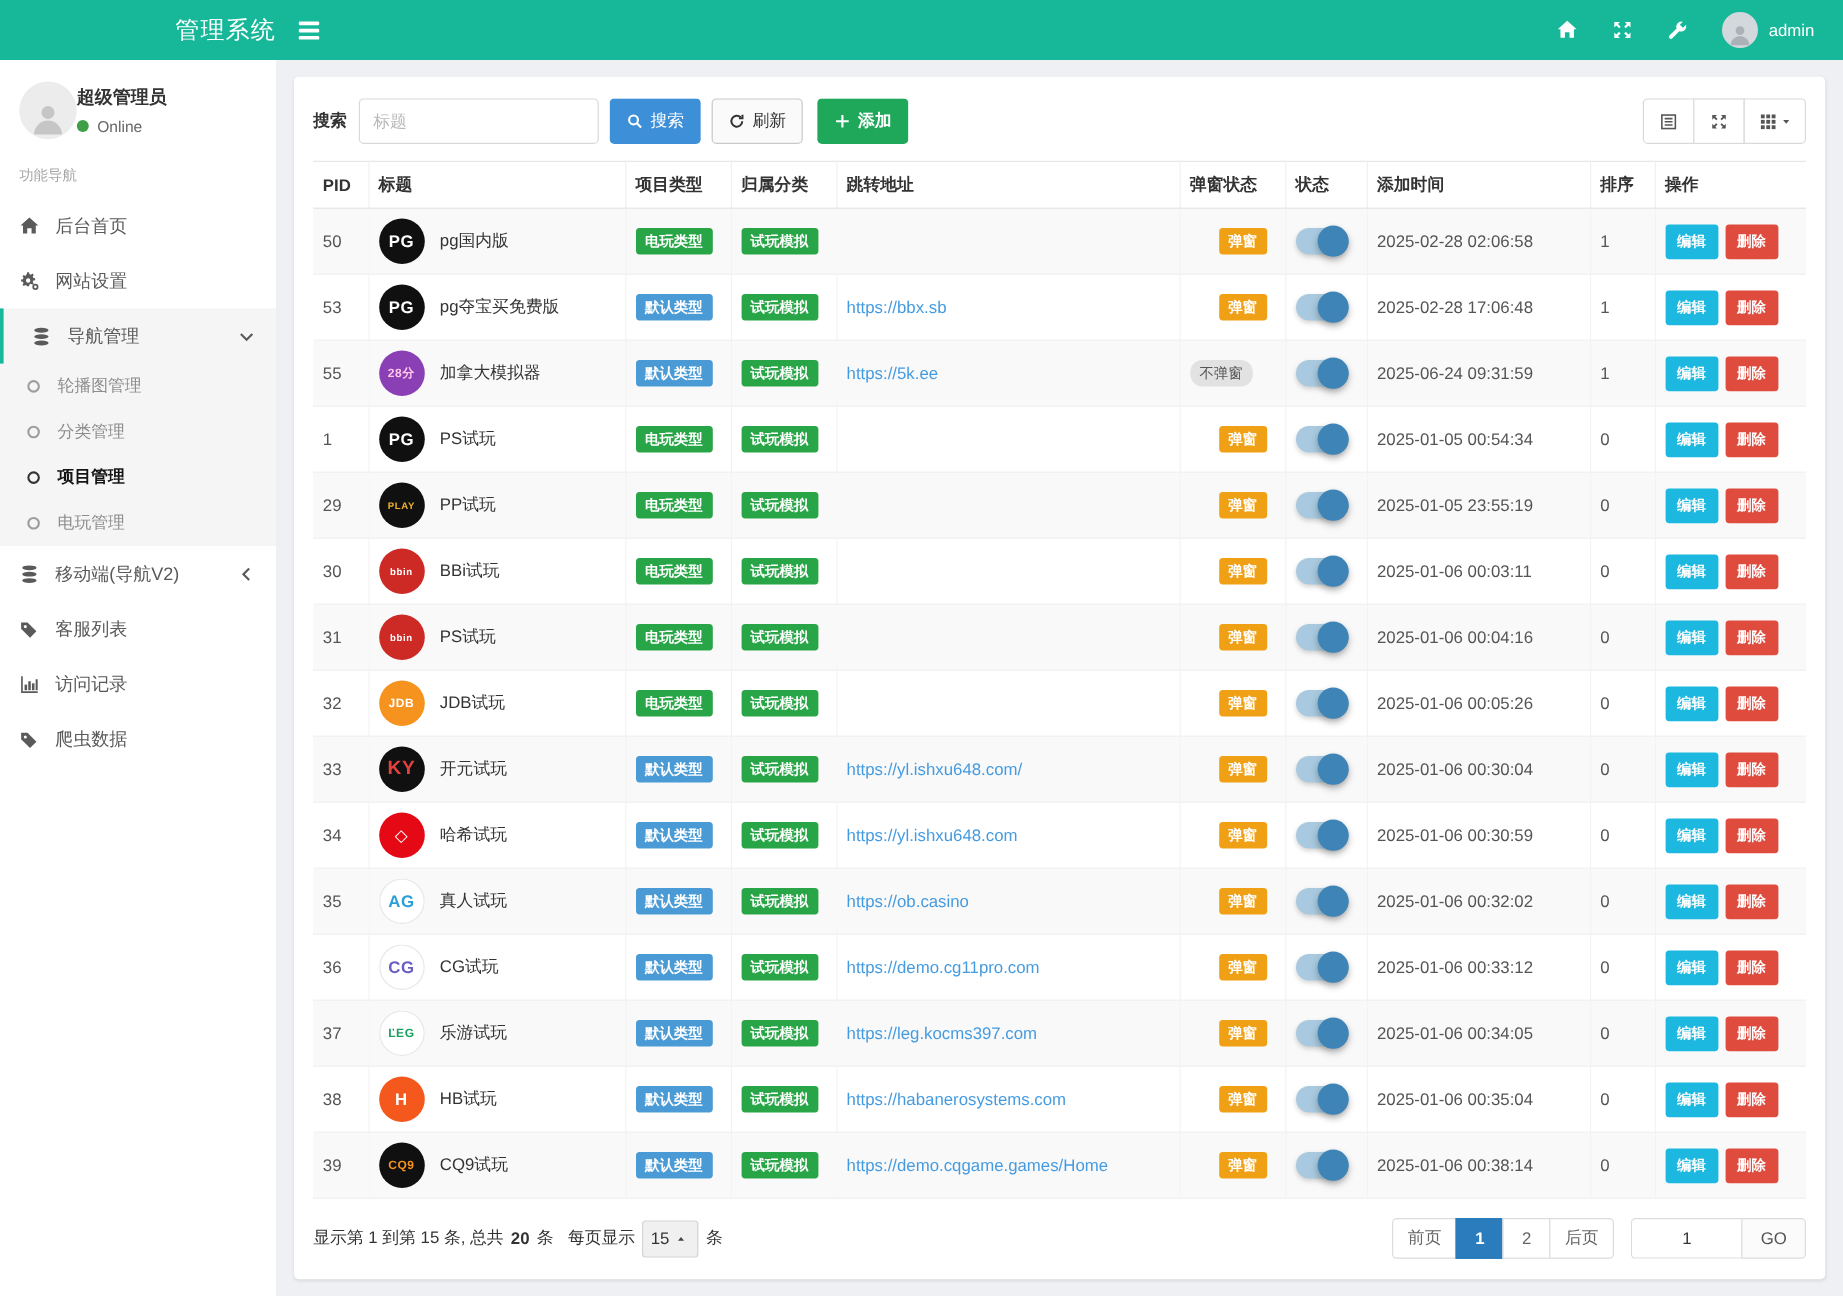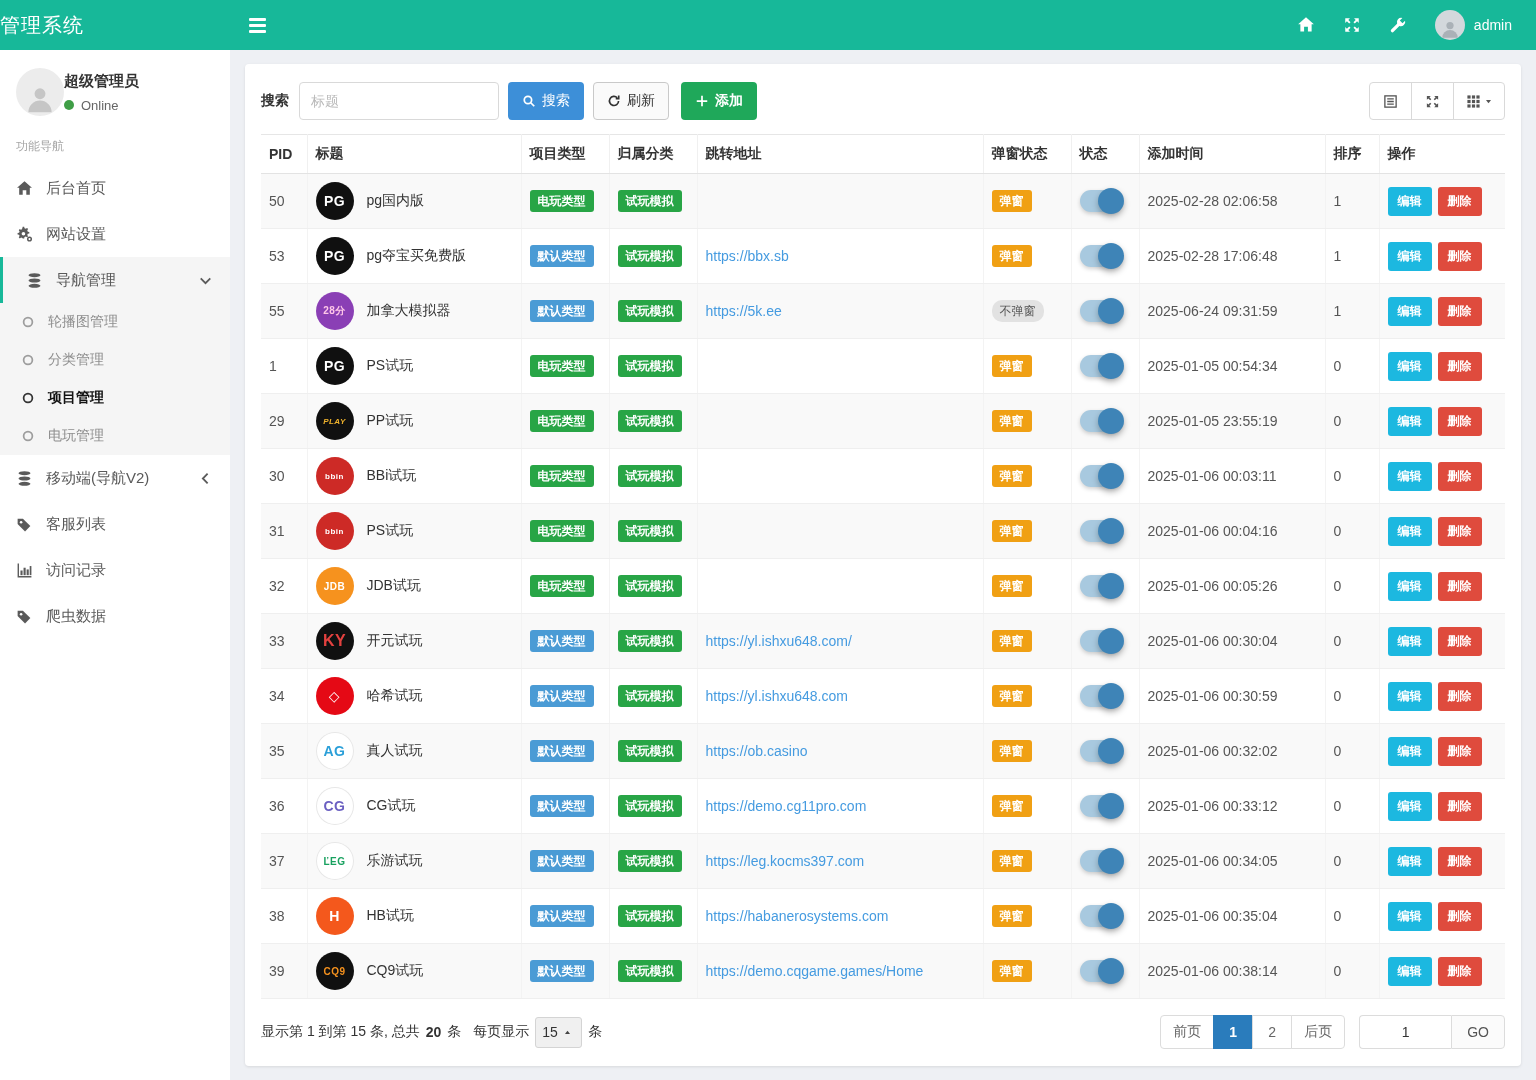--- a/index.html
+++ b/index.html
@@ -6,21 +6,21 @@
   body{
     width:1536px;height:1080px;overflow:hidden;
     font-family:"Liberation Sans","DejaVu Sans",sans-serif;
     background:#eef0f4;color:#333;
   }
   .icon svg{display:block;width:100%;height:100%;}
   .icon{display:inline-flex;align-items:center;justify-content:center;}
 
   
   .navbar{position:fixed;top:0;left:0;right:0;height:50px;background:#17b899;display:flex;align-items:center;color:#fff;z-index:20;}
-  .brand{width:230px;text-align:left;font-size:20px;letter-spacing:1px;cursor:pointer;}
+  .brand{width:230px;text-align:right;font-size:20px;letter-spacing:1px;cursor:pointer;}
   .hamburger{margin-left:13px;width:30px;height:30px;background:none;border:none;cursor:pointer;display:flex;flex-direction:column;justify-content:center;gap:3px;}
   .hamburger i{display:block;width:17px;height:3px;background:#fff;border-radius:1px;}
   .nav-right{margin-left:auto;display:flex;align-items:center;gap:28px;padding-right:24px;}
   .nav-btn{background:none;border:none;color:#fff;width:18px;height:18px;padding:0;cursor:pointer;}
   .nav-user{display:flex;align-items:center;gap:9px;cursor:pointer;}
   .avatar-sm{width:30px;height:30px;border-radius:50%;background:#d3d8dc;color:#aab1b7;overflow:hidden;display:flex;align-items:flex-end;justify-content:center;}
   .avatar-sm .icon{width:20px;height:22px;}
   .nav-username{font-size:14px;}
 
   
@@ -69,21 +69,21 @@
   th:last-child,td:last-child{border-right:none;}
   td{height:54px;padding:0 8px;border-bottom:1px solid #efefef;border-right:1px solid #f3f3f3;color:#555;vertical-align:middle;white-space:nowrap;overflow:hidden;}
   tbody tr:nth-child(odd){background:#f9f9f9;}
   .title-cell{display:flex;align-items:center;gap:13px;}
   .logo{width:38px;height:38px;border-radius:50%;display:flex;align-items:center;justify-content:center;font-weight:bold;flex-shrink:0;letter-spacing:.5px;}
   .logo.bordered{box-shadow:inset 0 0 0 1px #e7e7e7;}
   .title-text{color:#333;}
   .badge{display:inline-block;padding:4px 8px;border-radius:3px;font-size:12px;color:#fff;font-weight:bold;line-height:1.2;}
   .badge-green{background:#28a546;}
   .badge-blue{background:#4a9bd5;}
-  .badge-orange{background:#f0a014;}
+  .badge-orange{background:#f0a014;margin-left:24px;}
   .badge-gray{background:#e2e2e2;color:#555;font-weight:normal;border-radius:10px;}
   a.url{color:#459be0;text-decoration:none;}
   .toggle{width:42px;height:22px;border-radius:12px;background:#a8c9df;position:relative;display:inline-block;cursor:pointer;vertical-align:middle;box-shadow:0 2px 4px rgba(0,0,0,.18);}
   .toggle .knob{position:absolute;right:-2px;top:-2px;width:26px;height:26px;border-radius:50%;background:#3e84b7;box-shadow:0 3px 6px rgba(0,0,0,.28);}
   .btn-edit{background:#1cb8e0;border:none;padding:6px 10px;font-size:12px;border-radius:3px;color:#fff;margin-right:6px;cursor:pointer;font-weight:bold;font-family:inherit;}
   .btn-del{background:#df4b3d;border:none;padding:6px 10px;font-size:12px;border-radius:3px;color:#fff;cursor:pointer;font-weight:bold;font-family:inherit;}
 
   
   .table-footer{display:flex;align-items:center;margin-top:16px;color:#333;font-size:14px;}
   .summary{display:flex;align-items:center;gap:6px;}
@@ -437,21 +437,21 @@
             <td><span class="badge badge-orange">弹窗</span></td>
             <td><span class="toggle on"><span class="knob"></span></span></td>
             <td>2025-01-05 00:54:34</td>
             <td>0</td>
             <td><button class="btn-edit">编辑</button><button class="btn-del">删除</button></td>
           </tr>
           <tr>
             <td>29</td>
             <td>
               <div class="title-cell">
-                <span class="logo" style="background: rgb(16, 16, 16); color: rgb(240, 179, 45); font-size: 8px; font-style: italic;">PLAY</span>
+                <span class="logo" style="background: rgb(16, 16, 16); color: rgb(240, 179, 45); font-size: 8px;">PLAY</span>
                 <span class="title-text">PP试玩</span>
               </div>
             </td>
             <td><span class="badge badge-green">电玩类型</span></td>
             <td><span class="badge badge-green">试玩模拟</span></td>
             <td></td>
             <td><span class="badge badge-orange">弹窗</span></td>
             <td><span class="toggle on"><span class="knob"></span></span></td>
             <td>2025-01-05 23:55:19</td>
             <td>0</td>

